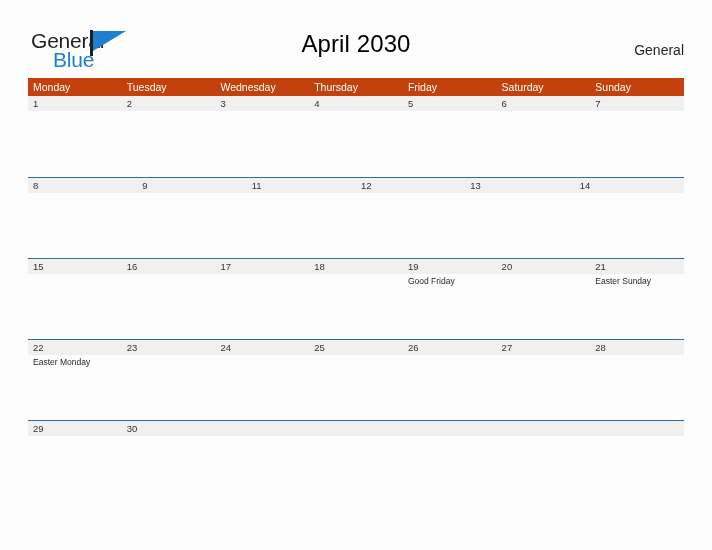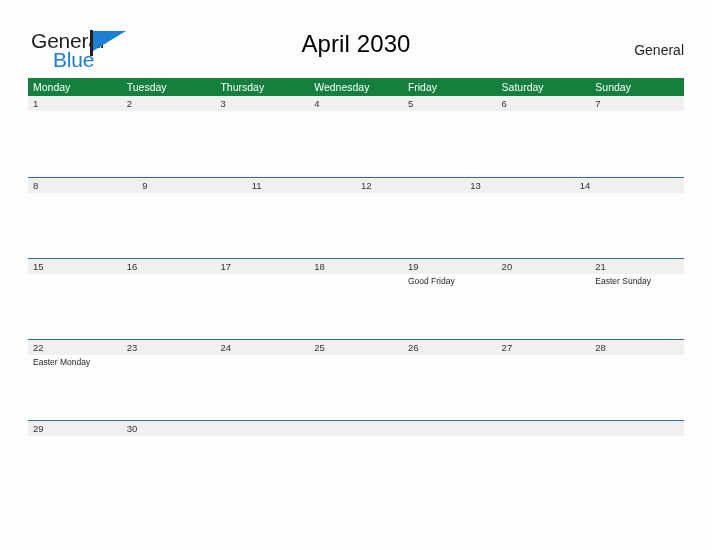--- a/index.html
+++ b/index.html
@@ -110,21 +110,21 @@
   .calendar {
     position: absolute;
     left: 28px;
     top: 78px;
     width: 656px;
   }
   .weekdays {
     display: flex;
     width: 656px;
     height: 18px;
-    background: #15803d;
+    background: #c2410c;
   }
   .weekday {
     flex: 1 1 0;
     box-sizing: border-box;
     padding-left: 5px;
     font-size: 10.5px;
     color: #ffffff;
     line-height: 18px;
     font-family: "Liberation Sans", sans-serif;
     white-space: nowrap;
@@ -206,22 +206,22 @@
     <div class="title">April 2030</div>
 
     <div class="region">General</div>
   </div>
 
   <div class="calendar">
 
     <div class="weekdays">
       <div class="weekday">Monday</div>
       <div class="weekday">Tuesday</div>
+      <div class="weekday">Wednesday</div>
       <div class="weekday">Thursday</div>
-      <div class="weekday">Wednesday</div>
       <div class="weekday">Friday</div>
       <div class="weekday">Saturday</div>
       <div class="weekday">Sunday</div>
     </div>
 
     <div id="weeks-container">
         <div class="week">
           <div class="dateband"></div>
           <div class="cells">
             <div class="cell">

